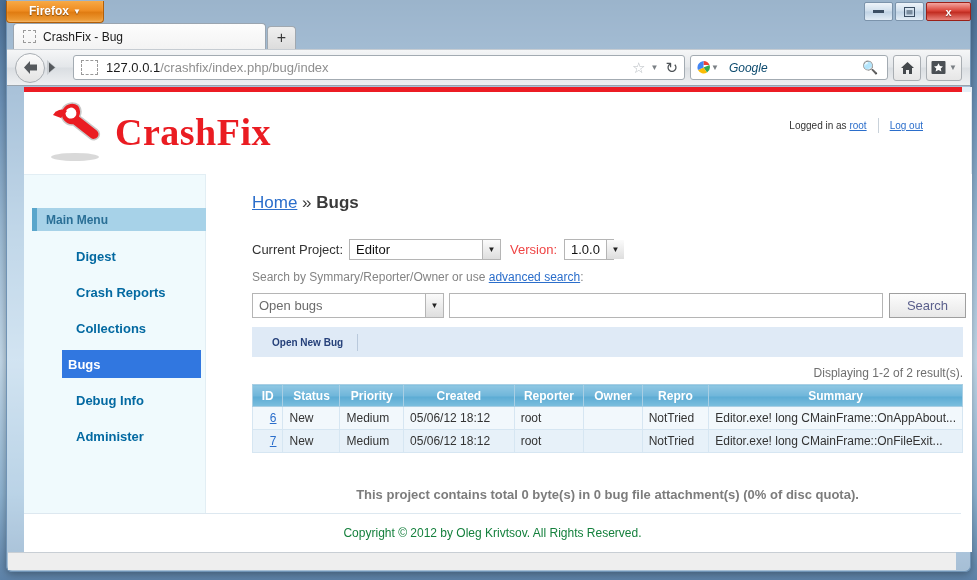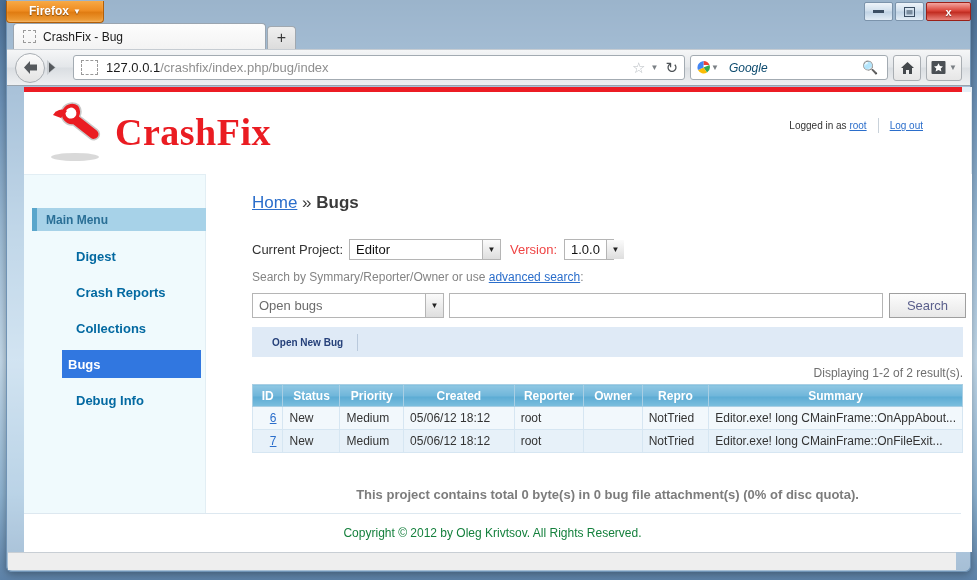--- a/index.html
+++ b/index.html
@@ -658,20 +658,23 @@
           <span>Crash Reports</span>
         </div>
         <div class="menu-item spaced">
           <span>Collections</span>
         </div>
         <div class="menu-item active spaced">
           <span>Bugs</span>
         </div>
         <div class="menu-item spaced">
           <span>Debug Info</span>
+        </div>
+        <div class="menu-item spaced">
+          <span>Administer</span>
         </div>
       </div>
 
       <div id="main">
         <div id="main-inner">
 
           <div id="breadcrumb">
             <a href="#">Home</a>
             <span class="chev">»</span>
             <span>Bugs</span>

